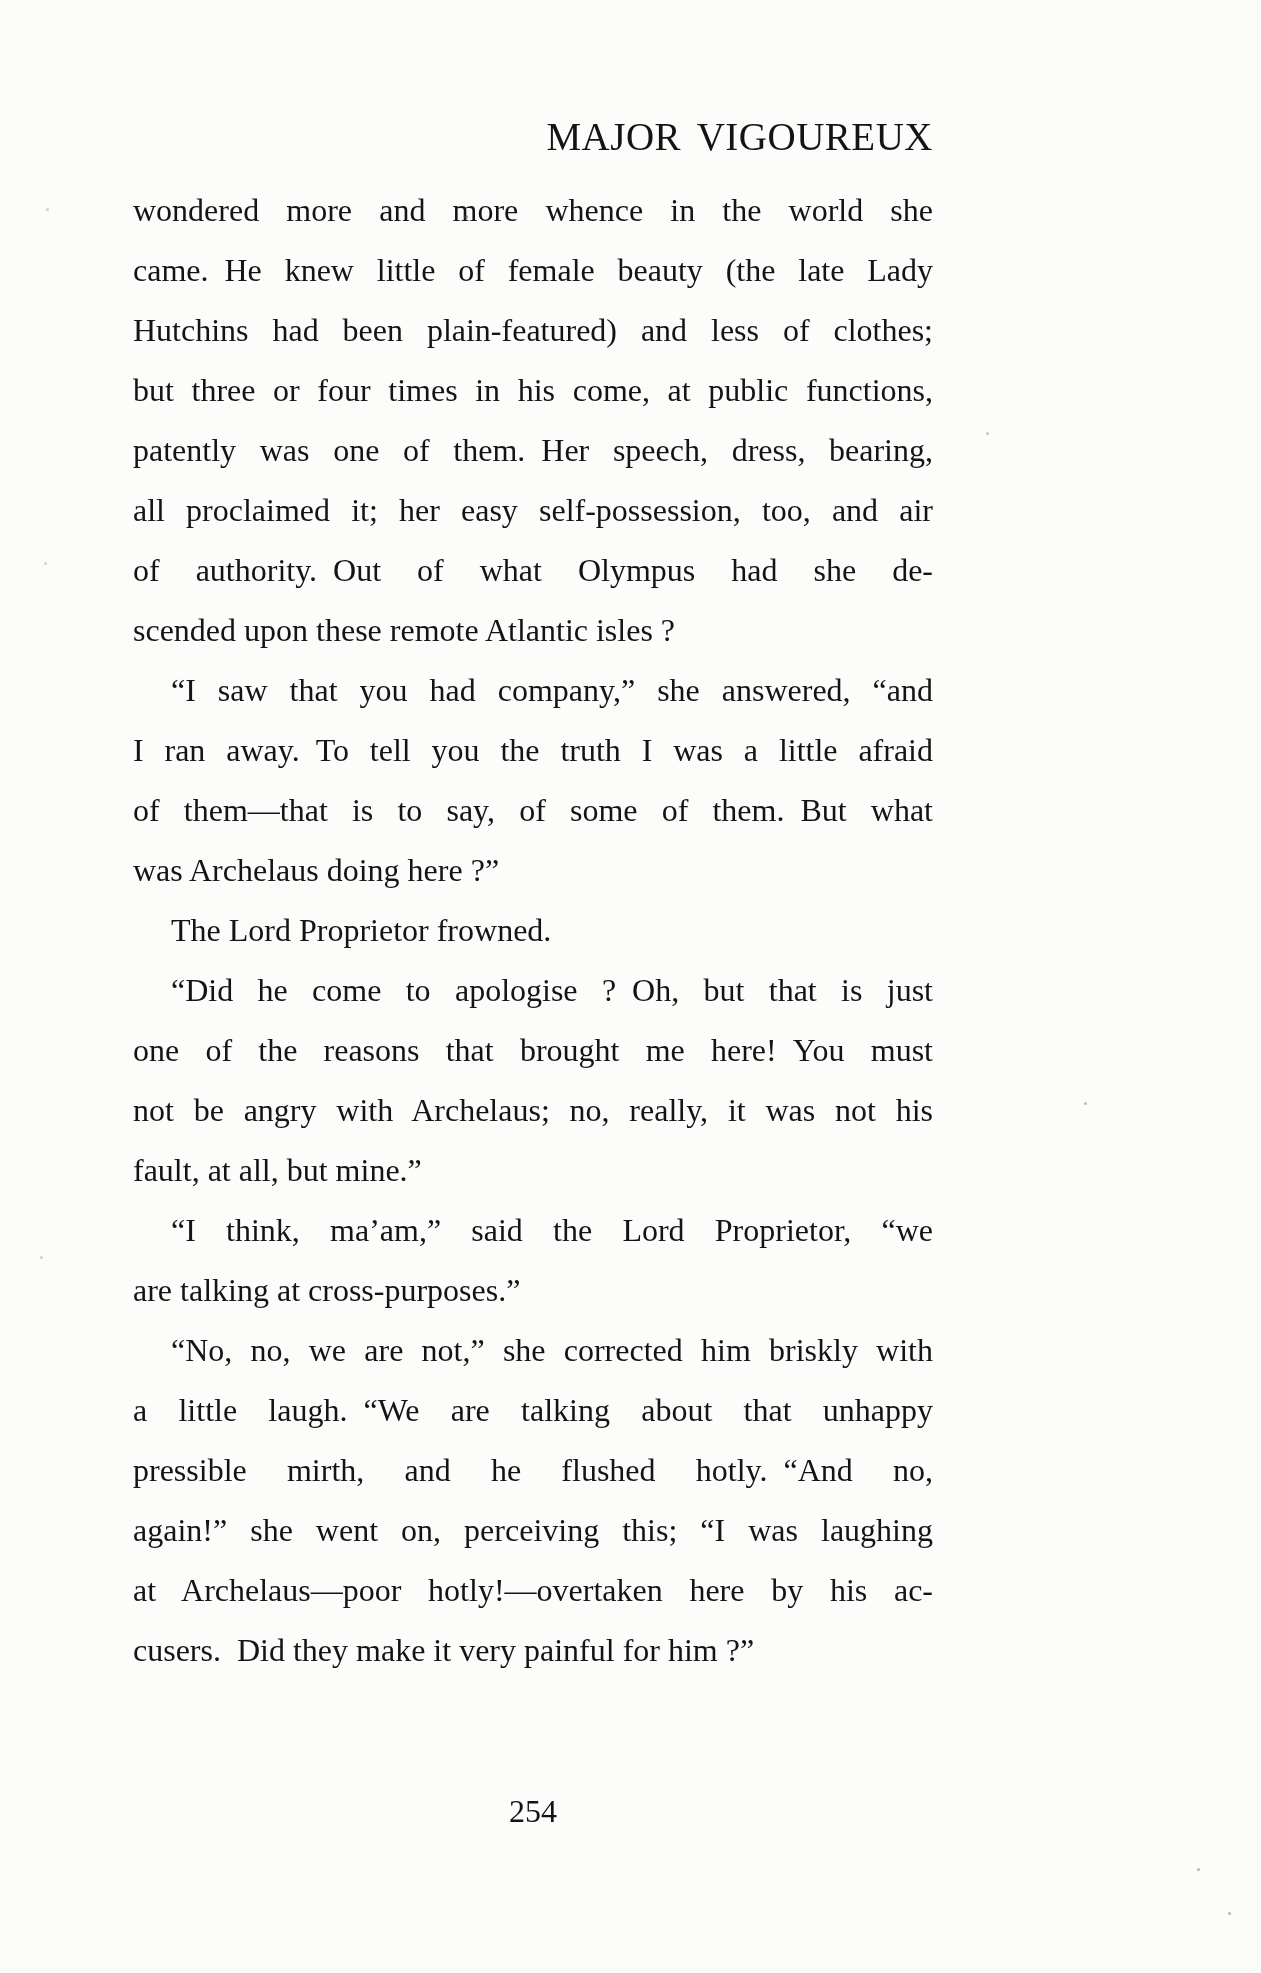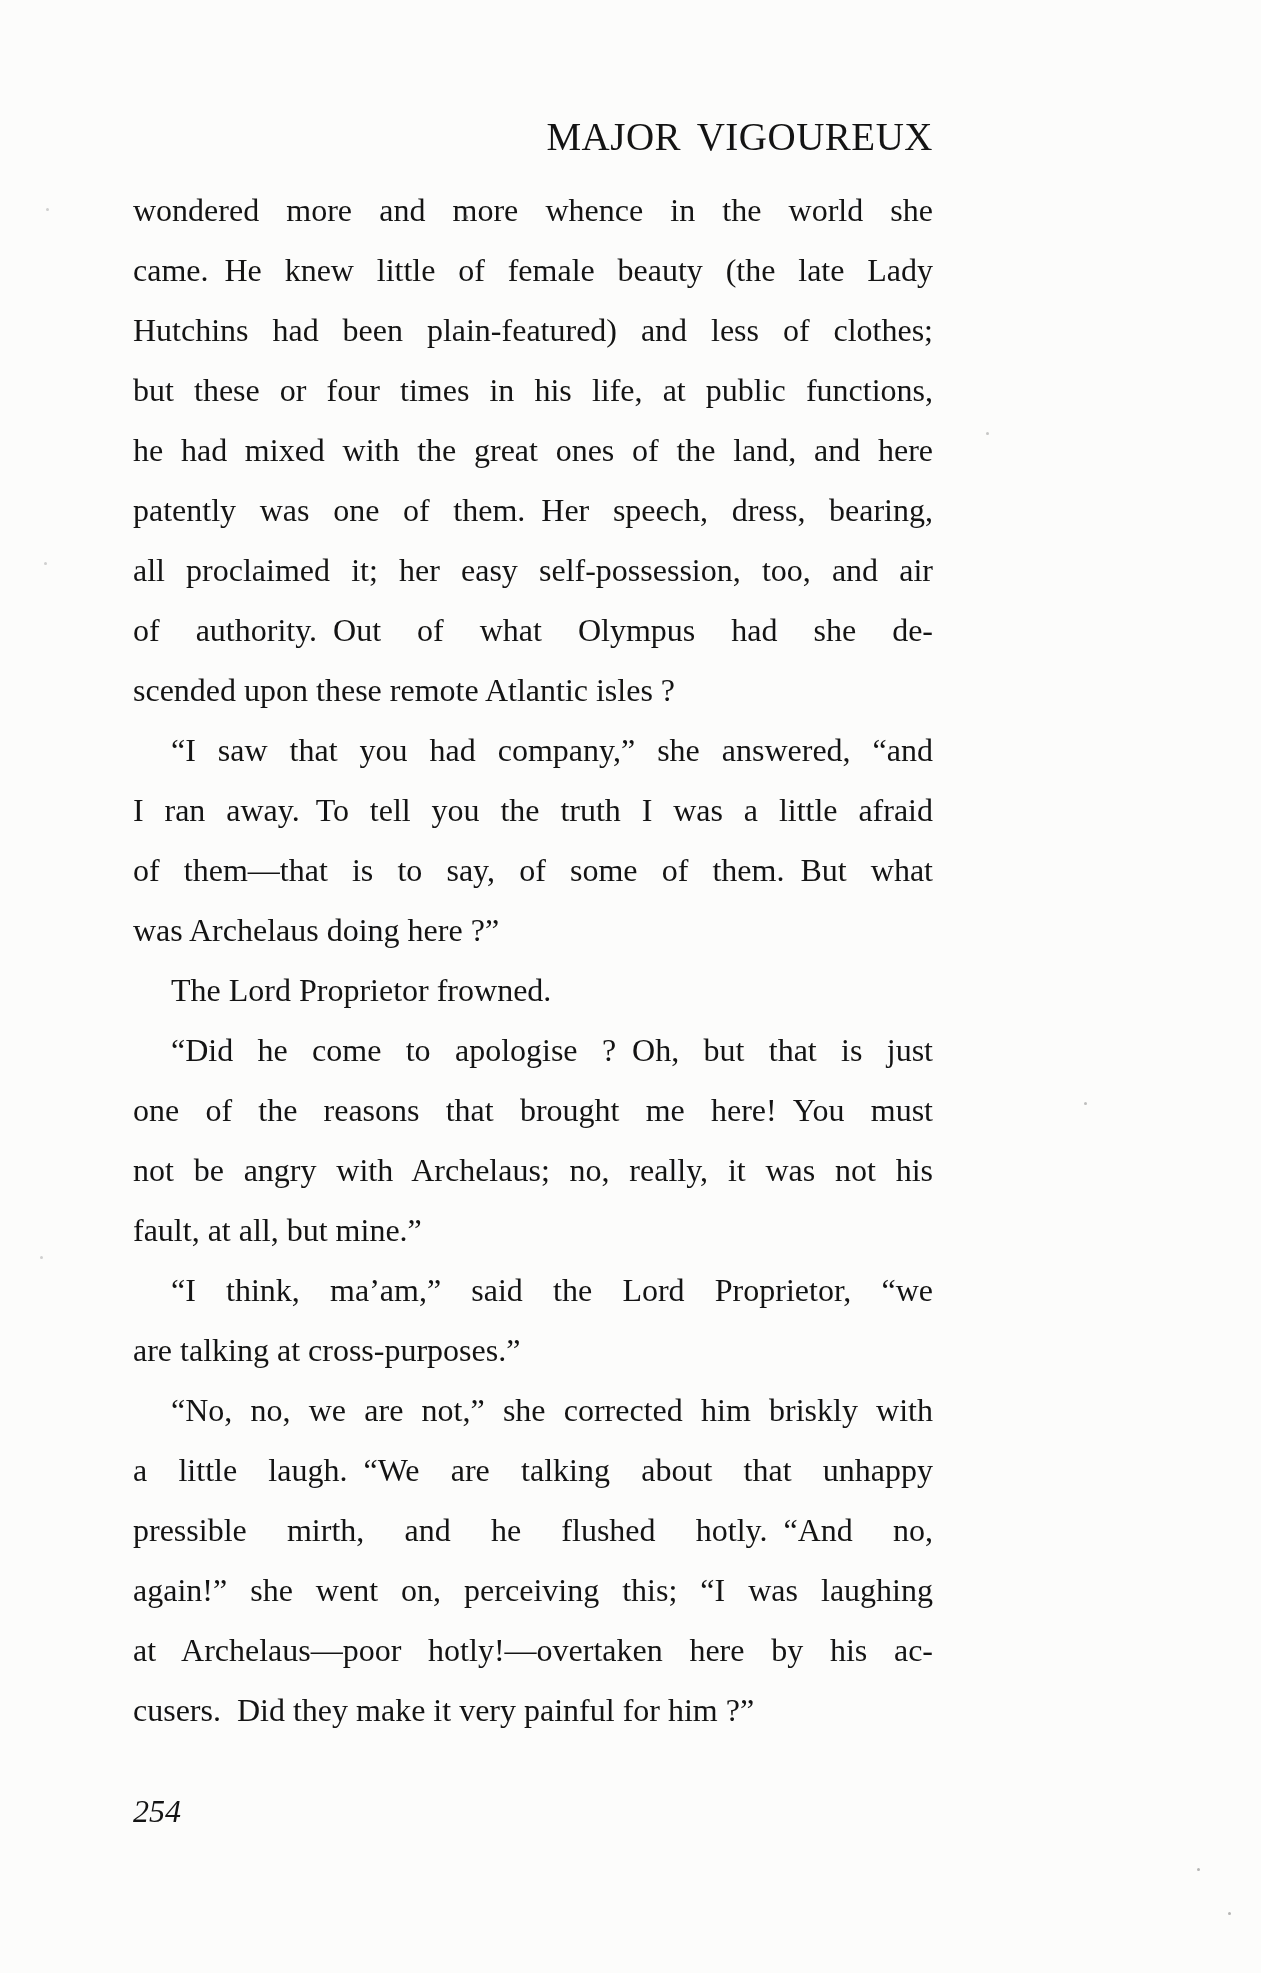--- a/index.html
+++ b/index.html
@@ -54,46 +54,44 @@
     text-align-last: left;
   }
   .line.indent {
     text-indent: 38px;
   }
   .page-number {
     position: absolute;
     top: 1789px;
     left: 133px;
     width: 800px;
-    text-align: left;
+    text-align: center;
     font-size: 32px;
     line-height: 44px;
-    font-style: italic;
   }
   
   .speck {
     position: absolute;
     background: #4a4a4a;
     border-radius: 50%;
     opacity: 0.55;
   }
 </style>
 </head>
 <body>
 
 <div class="sheet">
 
   <h1 class="page-title">MAJOR VIGOUREUX</h1>
 
   <div class="body-text" id="body-lines">
       <div class="line justify">wondered more and more whence in the world she</div>
       <div class="line justify">came. He knew little of female beauty (the late Lady</div>
       <div class="line justify">Hutchins had been plain-featured) and less of clothes;</div>
-      <div class="line justify">but these or four times in his life, at public functions,</div>
-      <div class="line justify">he had mixed with the great ones of the land, and here</div>
+      <div class="line justify">but three or four times in his come, at public functions,</div>
       <div class="line justify">patently was one of them. Her speech, dress, bearing,</div>
       <div class="line justify">all proclaimed it; her easy self-possession, too, and air</div>
       <div class="line justify">of authority. Out of what Olympus had she de-</div>
       <div class="line nojust">scended upon these remote Atlantic isles ?</div>
       <div class="line justify indent">“I saw that you had company,” she answered, “and</div>
       <div class="line justify">I ran away. To tell you the truth I was a little afraid</div>
       <div class="line justify">of them—that is to say, of some of them. But what</div>
       <div class="line nojust">was Archelaus doing here ?”</div>
       <div class="line nojust indent">The Lord Proprietor frowned.</div>
       <div class="line justify indent">“Did he come to apologise ? Oh, but that is just</div>

